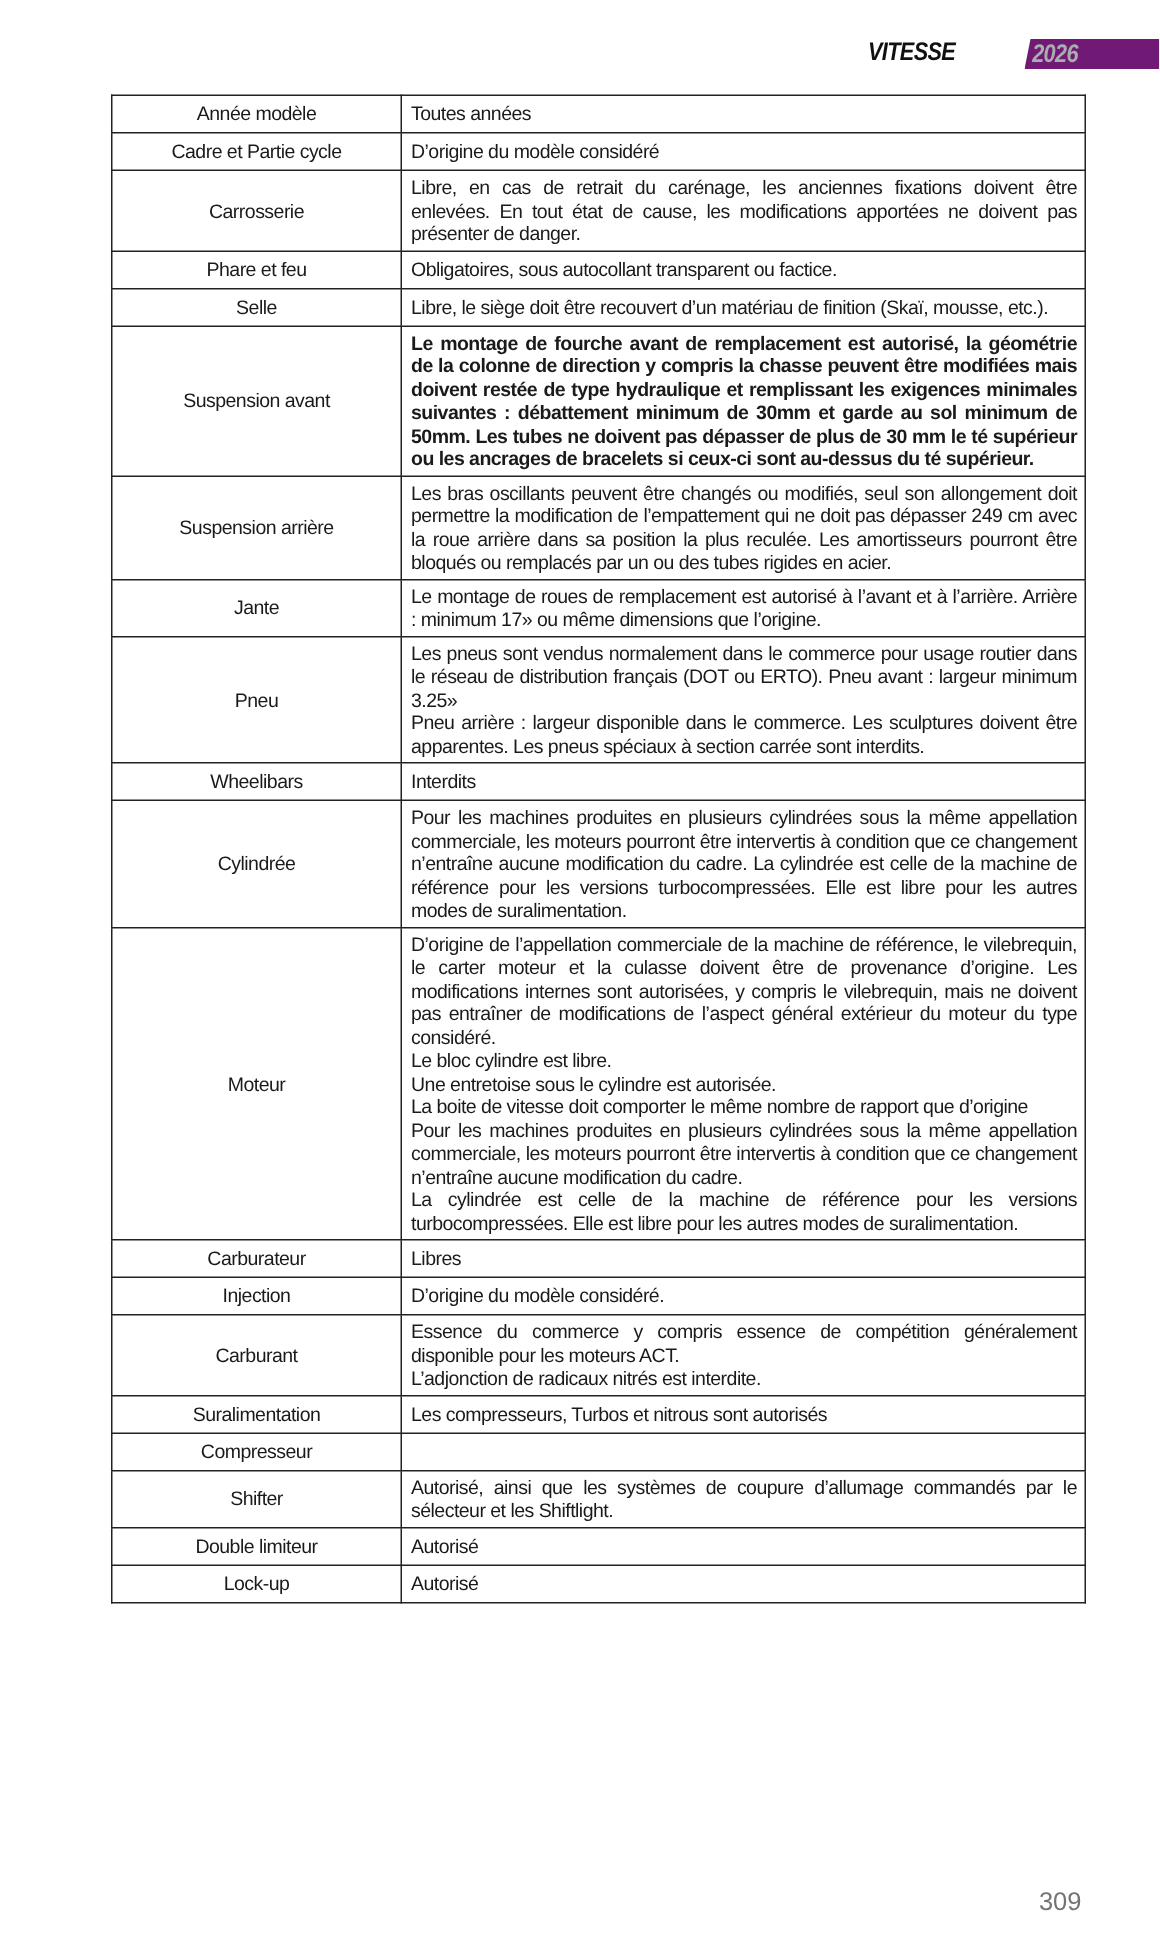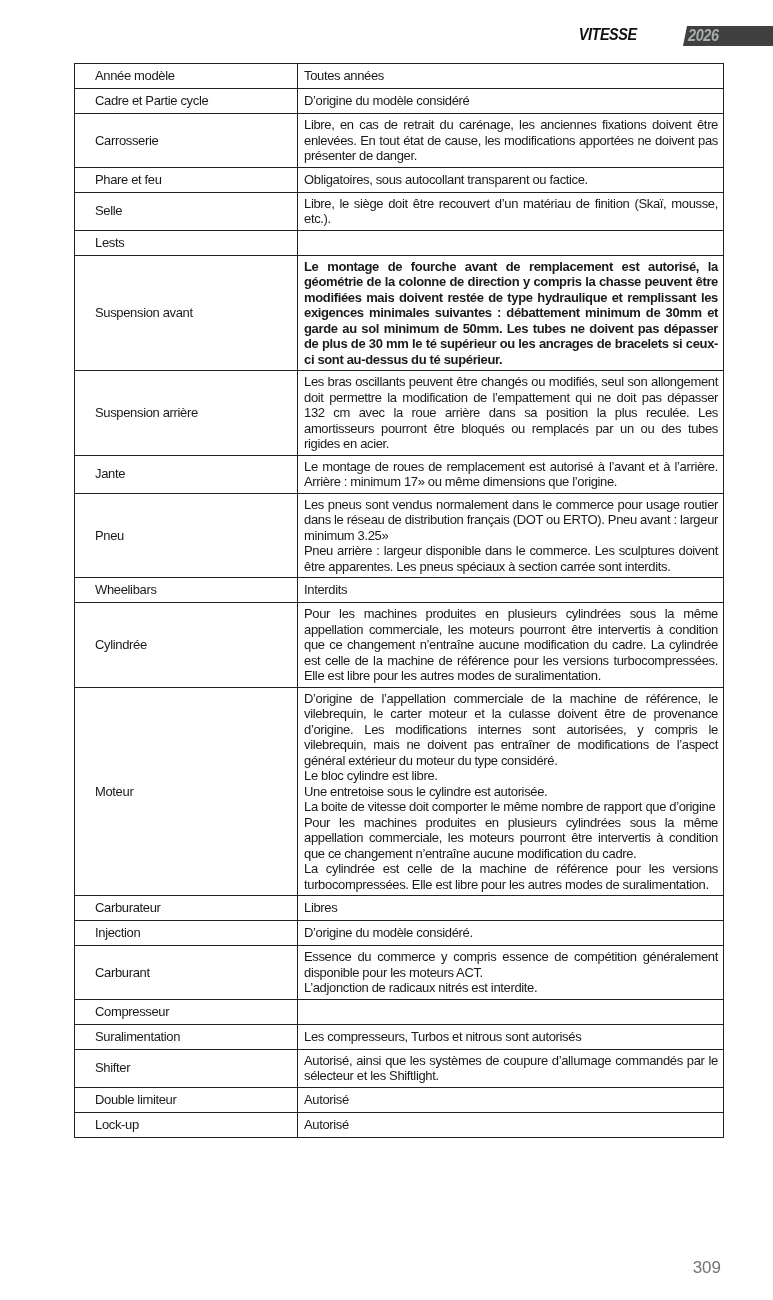--- a/index.html
+++ b/index.html
@@ -10,37 +10,37 @@
   .header-brand {
     position: absolute; top: 24px; right: 0; height: 22px;
     display: flex; align-items: flex-end; gap: 44px;
   }
   .brand-word {
     font-family: "Liberation Sans", sans-serif; font-weight: 700; font-style: italic;
     font-size: 17px; letter-spacing: -0.5px; color: #111; line-height: 22px;
     padding-right: 3px; transform: scaleX(0.85); transform-origin: right center;
   }
   .brand-year-box {
-    background: #404040; width: 90px; display: flex; align-items: center;
+    background: #701a75; width: 90px; display: flex; align-items: center;
     clip-path: polygon(4px 0, 100% 0, 100% 100%, 0 100%);
   }
   .brand-year {
     font-weight: 700; font-style: italic; font-size: 17px; color: #a8adad;
     padding-left: 6px; transform: scaleX(0.85); transform-origin: left center; letter-spacing: -0.5px;
   }
   table.rules {
     position: absolute; left: 74px; top: 63px; width: 650px;
     border-collapse: collapse; font-size: 13px; line-height: 15.5px;
     letter-spacing: -0.35px;
   }
   table.rules td {
     border: 1.3px solid #222; vertical-align: middle;
   }
   td.label {
-    width: 182px; text-align: left; padding: 3px 20px;
+    width: 182px; text-align: center; padding: 3px 5px;
   }
   td.value {
     text-align: justify; padding: 3px 5px 3px 6px; margin-top: 11px;
   }
   td.value.bold { font-weight: 700; }
   td.value .line { display: block; }
   tr.single td { height: 18px; }
   .page-number {
     position: absolute; right: 52px; top: 1258px; font-size: 17px; color: #737373;
   }
@@ -80,36 +80,30 @@
         <td class="value">
           <span class="line">Obligatoires, sous autocollant transparent ou factice.</span>
         </td>
       </tr>
       <tr class="single">
         <td class="label">Selle</td>
         <td class="value">
           <span class="line">Libre, le siège doit être recouvert d’un matériau de finition (Skaï, mousse, etc.).</span>
         </td>
       </tr>
-      <tr class="single">
-        <td class="label">Lests</td>
-        <td class="value">
-          <span class="line"></span>
-        </td>
-      </tr>
       <tr>
         <td class="label">Suspension avant</td>
         <td class="value bold">
           <span class="line">Le montage de fourche avant de remplacement est autorisé, la géométrie de la colonne de direction y compris la chasse peuvent être modifiées mais doivent restée de type hydraulique et remplissant les exigences minimales suivantes : débattement minimum de 30mm et garde au sol minimum de 50mm. Les tubes ne doivent pas dépasser de plus de 30 mm le té supérieur ou les ancrages de bracelets si ceux-ci sont au-dessus du té supérieur.</span>
         </td>
       </tr>
       <tr>
         <td class="label">Suspension arrière</td>
         <td class="value">
-          <span class="line">Les bras oscillants peuvent être changés ou modifiés, seul son allongement doit permettre la modification de l’empattement qui ne doit pas dépasser 132 cm avec la roue arrière dans sa position la plus reculée. Les amortisseurs pourront être bloqués ou remplacés par un ou des tubes rigides en acier.</span>
+          <span class="line">Les bras oscillants peuvent être changés ou modifiés, seul son allongement doit permettre la modification de l’empattement qui ne doit pas dépasser 249 cm avec la roue arrière dans sa position la plus reculée. Les amortisseurs pourront être bloqués ou remplacés par un ou des tubes rigides en acier.</span>
         </td>
       </tr>
       <tr>
         <td class="label">Jante</td>
         <td class="value">
           <span class="line">Le montage de roues de remplacement est autorisé à l’avant et à l’arrière. Arrière : minimum 17» ou même dimensions que l’origine.</span>
         </td>
       </tr>
       <tr>
         <td class="label">Pneu</td>
@@ -154,29 +148,29 @@
         </td>
       </tr>
       <tr>
         <td class="label">Carburant</td>
         <td class="value">
           <span class="line">Essence du commerce y compris essence de compétition généralement disponible pour les moteurs ACT.</span>
           <span class="line">L’adjonction de radicaux nitrés est interdite.</span>
         </td>
       </tr>
       <tr class="single">
+        <td class="label">Suralimentation</td>
+        <td class="value">
+          <span class="line">Les compresseurs, Turbos et nitrous sont autorisés</span>
+        </td>
+      </tr>
+      <tr class="single">
         <td class="label">Compresseur</td>
         <td class="value">
           <span class="line"></span>
-        </td>
-      </tr>
-      <tr class="single">
-        <td class="label">Suralimentation</td>
-        <td class="value">
-          <span class="line">Les compresseurs, Turbos et nitrous sont autorisés</span>
         </td>
       </tr>
       <tr>
         <td class="label">Shifter</td>
         <td class="value">
           <span class="line">Autorisé, ainsi que les systèmes de coupure d’allumage commandés par le sélecteur et les Shiftlight.</span>
         </td>
       </tr>
       <tr class="single">
         <td class="label">Double limiteur</td>

